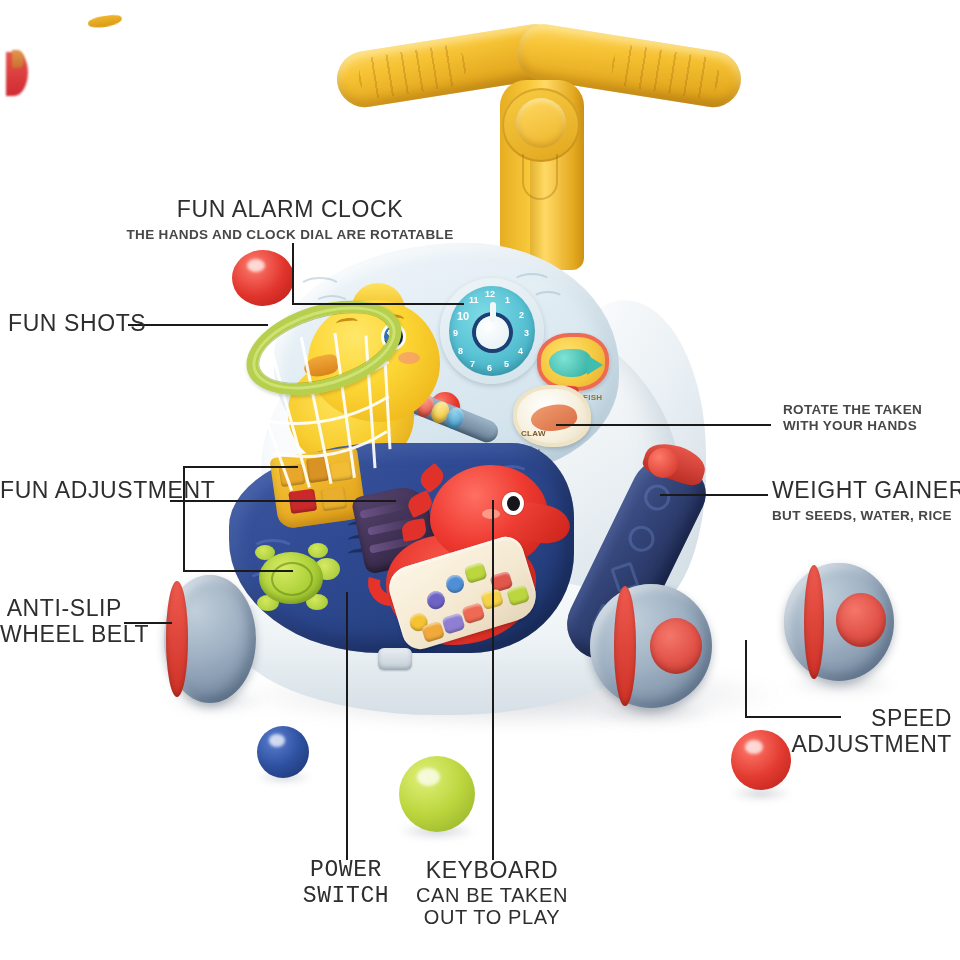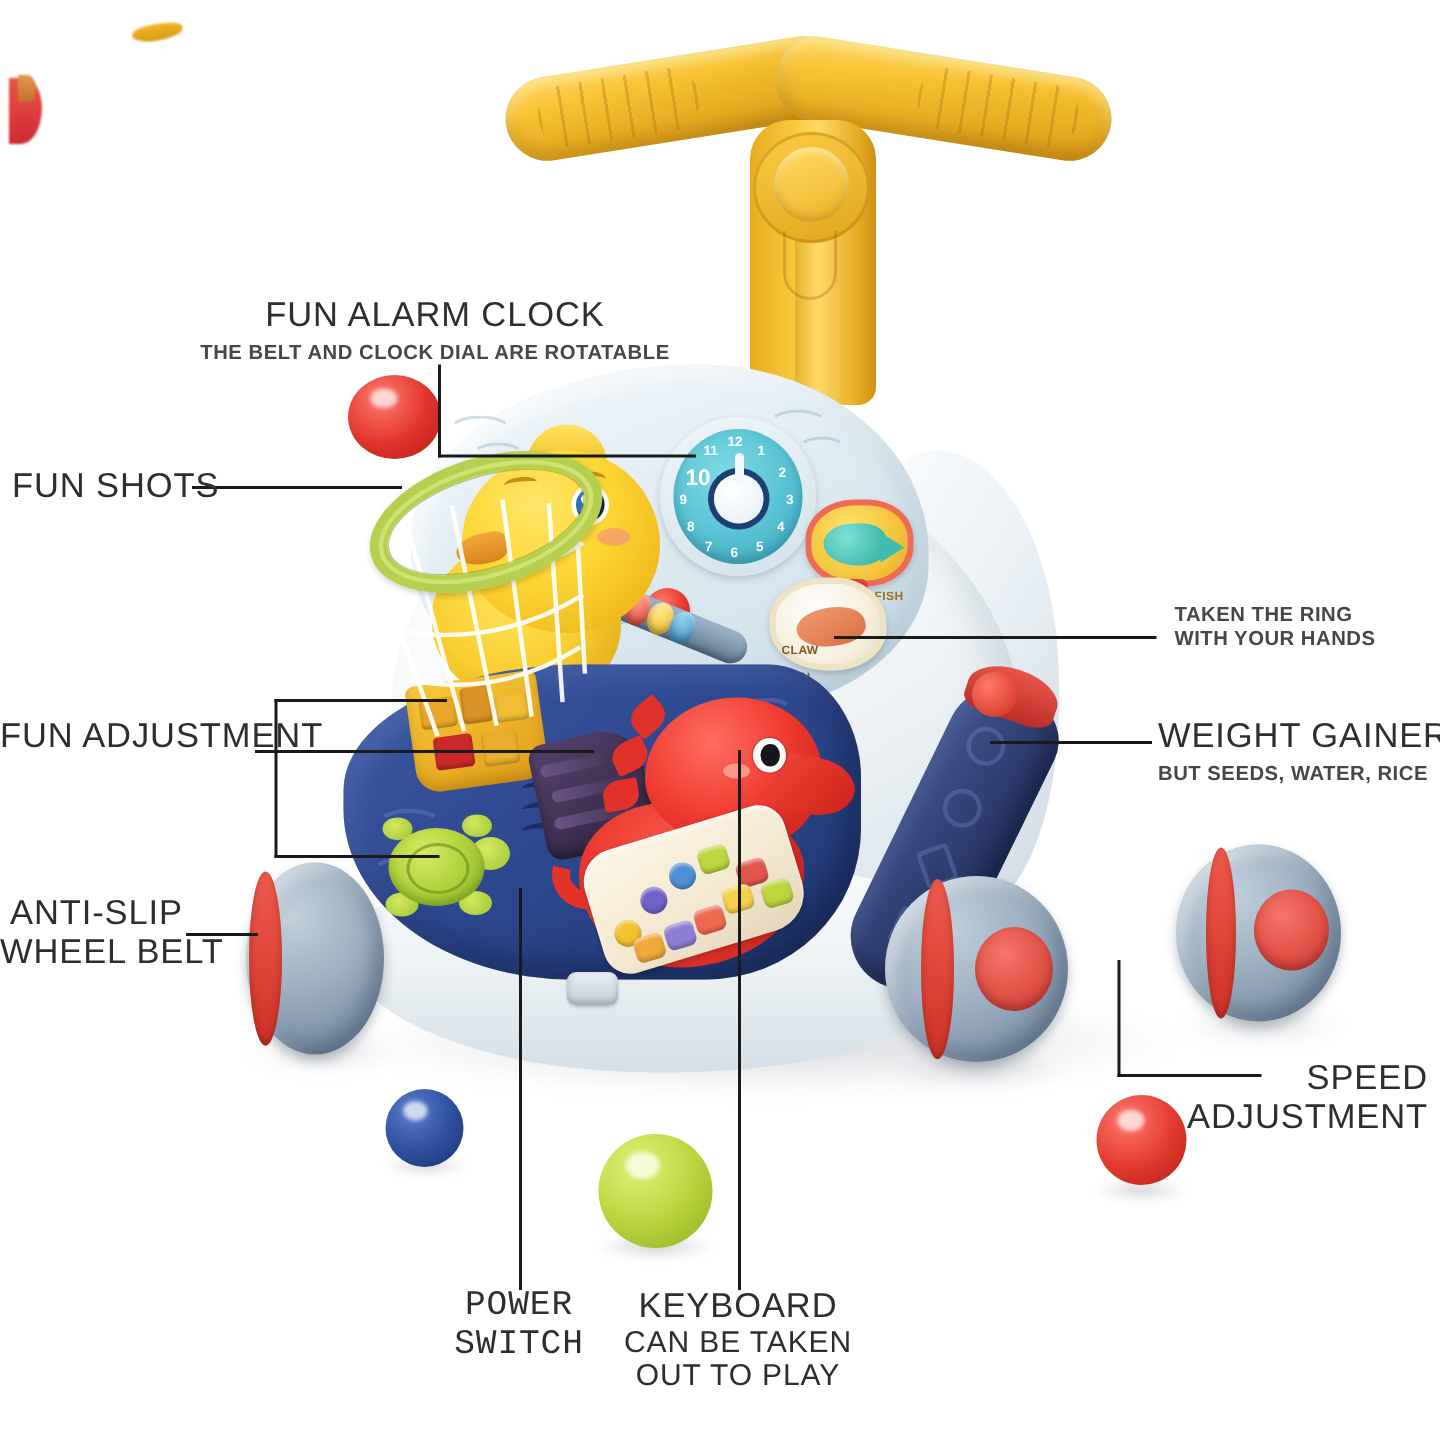--- a/index.html
+++ b/index.html
@@ -495,21 +495,21 @@
       <span style="position:absolute; left:36px; top:3px;  font-size:9px; color:#fff; font-weight:700;">12</span>
       <span style="position:absolute; left:56px; top:9px;  font-size:9px; color:#fff; font-weight:700;">1</span>
       <span style="position:absolute; left:70px; top:24px; font-size:9px; color:#fff; font-weight:700;">2</span>
       <span style="position:absolute; left:75px; top:42px; font-size:9px; color:#fff; font-weight:700;">3</span>
       <span style="position:absolute; left:69px; top:60px; font-size:9px; color:#fff; font-weight:700;">4</span>
       <span style="position:absolute; left:55px; top:73px; font-size:9px; color:#fff; font-weight:700;">5</span>
       <span style="position:absolute; left:38px; top:77px; font-size:9px; color:#fff; font-weight:700;">6</span>
       <span style="position:absolute; left:21px; top:73px; font-size:9px; color:#fff; font-weight:700;">7</span>
       <span style="position:absolute; left:9px;  top:60px; font-size:9px; color:#fff; font-weight:700;">8</span>
       <span style="position:absolute; left:4px;  top:42px; font-size:9px; color:#fff; font-weight:700;">9</span>
-      <span style="position:absolute; left:8px;  top:24px; font-size:15px; color:#fff; font-weight:700;">10</span>
+      <span style="position:absolute; left:8px;  top:24px; font-size:11px; color:#fff; font-weight:700;">10</span>
       <span style="position:absolute; left:20px; top:9px;  font-size:9px; color:#fff; font-weight:700;">11</span>
       <div style="position:absolute; left:27px; top:30px; width:33px; height:33px; border-radius:50%;
                   background:radial-gradient(circle at 36% 30%,#ffffff,#e2eef4);
                   box-shadow:0 0 0 4px #1d3f74, 0 2px 3px rgba(0,0,0,.3);"></div>
       <div style="position:absolute; left:41px; top:16px; width:6px; height:20px; border-radius:3px;
                   background:#f2f7fa;"></div>
     </div>
 
     <div class="sticker sticker-fish">
       <div class="fish-body"></div>
@@ -684,29 +684,29 @@
 
   <div class="ln v" style="left:745px; top:640px; height:78px;"></div>
   <div class="ln h" style="left:745px; top:716px; width:96px;"></div>
 
   <div class="ln v" style="left:346px; top:592px; height:268px;"></div>
 
   <div class="ln v" style="left:492px; top:500px; height:360px;"></div>
 
   <div class="label ctr" style="left:105px; top:197px; width:370px;">
     <div class="hd">FUN ALARM CLOCK</div>
-    <div class="sub" style="margin-top:4px;">THE BELT AND CLOCK DIAL ARE ROTATABLE</div>
+    <div class="sub" style="margin-top:4px;">THE HANDS AND CLOCK DIAL ARE ROTATABLE</div>
   </div>
 
   <div class="label lt" style="left:8px; top:311px;text-align:right;">
     <div class="hd">FUN SHOTS</div>
   </div>
 
   <div class="label lt" style="left:783px; top:398px;">
-    <div class="sub" style="margin-top:4px;">TAKEN THE RING</div>
+    <div class="sub" style="margin-top:4px;">ROTATE THE TAKEN</div>
     <div class="sub">WITH YOUR HANDS</div>
   </div>
 
   <div class="label lt" style="left:772px; top:478px;">
     <div class="hd">WEIGHT GAINER</div>
     <div class="sub" style="margin-top:4px;">BUT SEEDS, WATER, RICE</div>
   </div>
 
   <div class="label rt" style="left:0px; top:478px; width:172px;">
     <div class="hd">FUN ADJUSTMENT</div>

